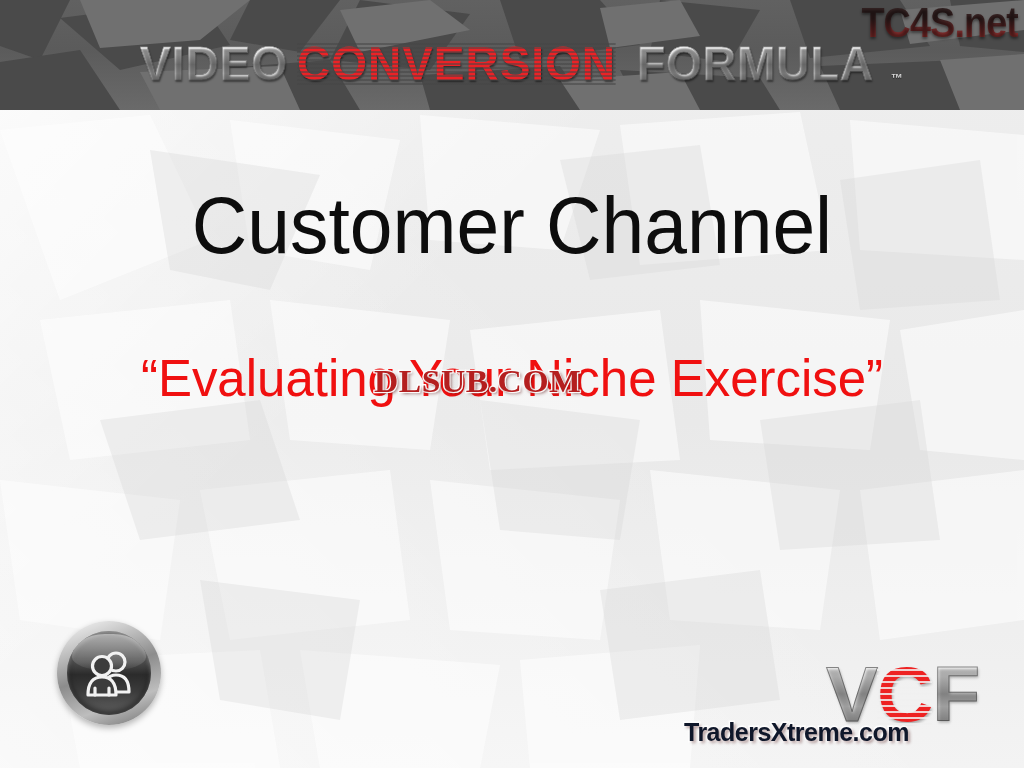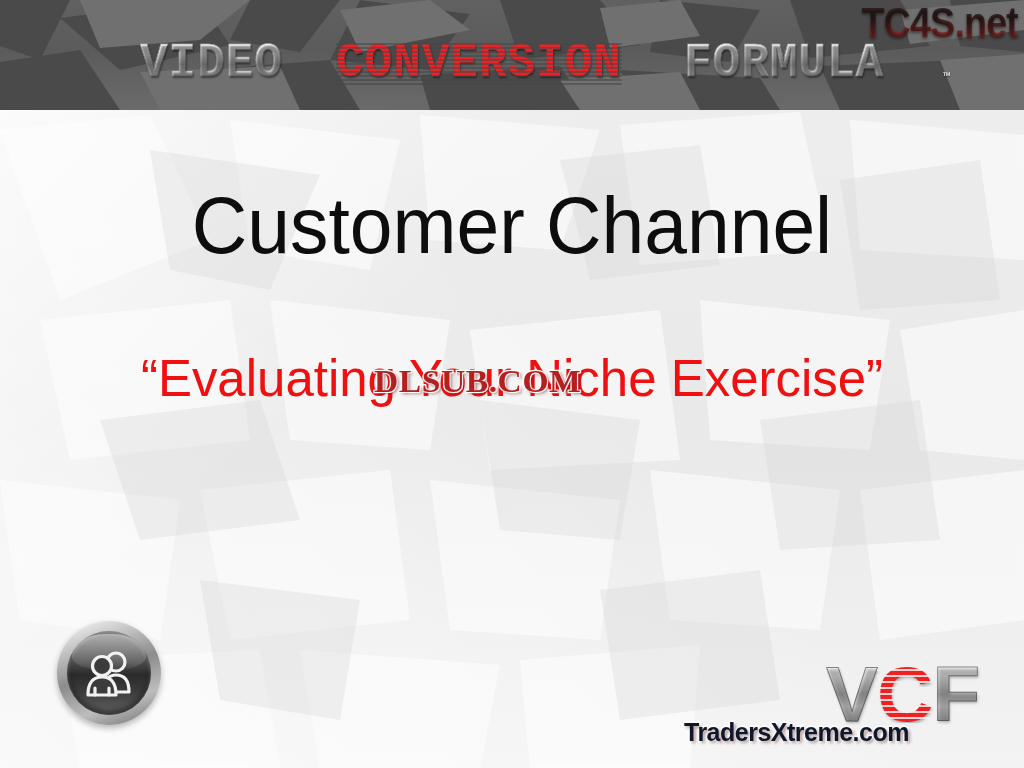--- a/index.html
+++ b/index.html
@@ -44,22 +44,21 @@
 
   
   .header-logo {
     position: absolute;
     left: 140px;
     top: 30px;
     height: 58px;
     display: flex;
     align-items: flex-end;
     white-space: nowrap;
-    font-family: Liberation Mono, monospace;
-    gap: 44px;
+    font-family: Liberation Sans, sans-serif;
   }
   .wm-word {
     font-size: 49px;
     font-weight: bold;
     letter-spacing: 1px;
     line-height: 1;
     transform: scaleX(0.94);
     transform-origin: left bottom;
   }
   .wm-silver {

